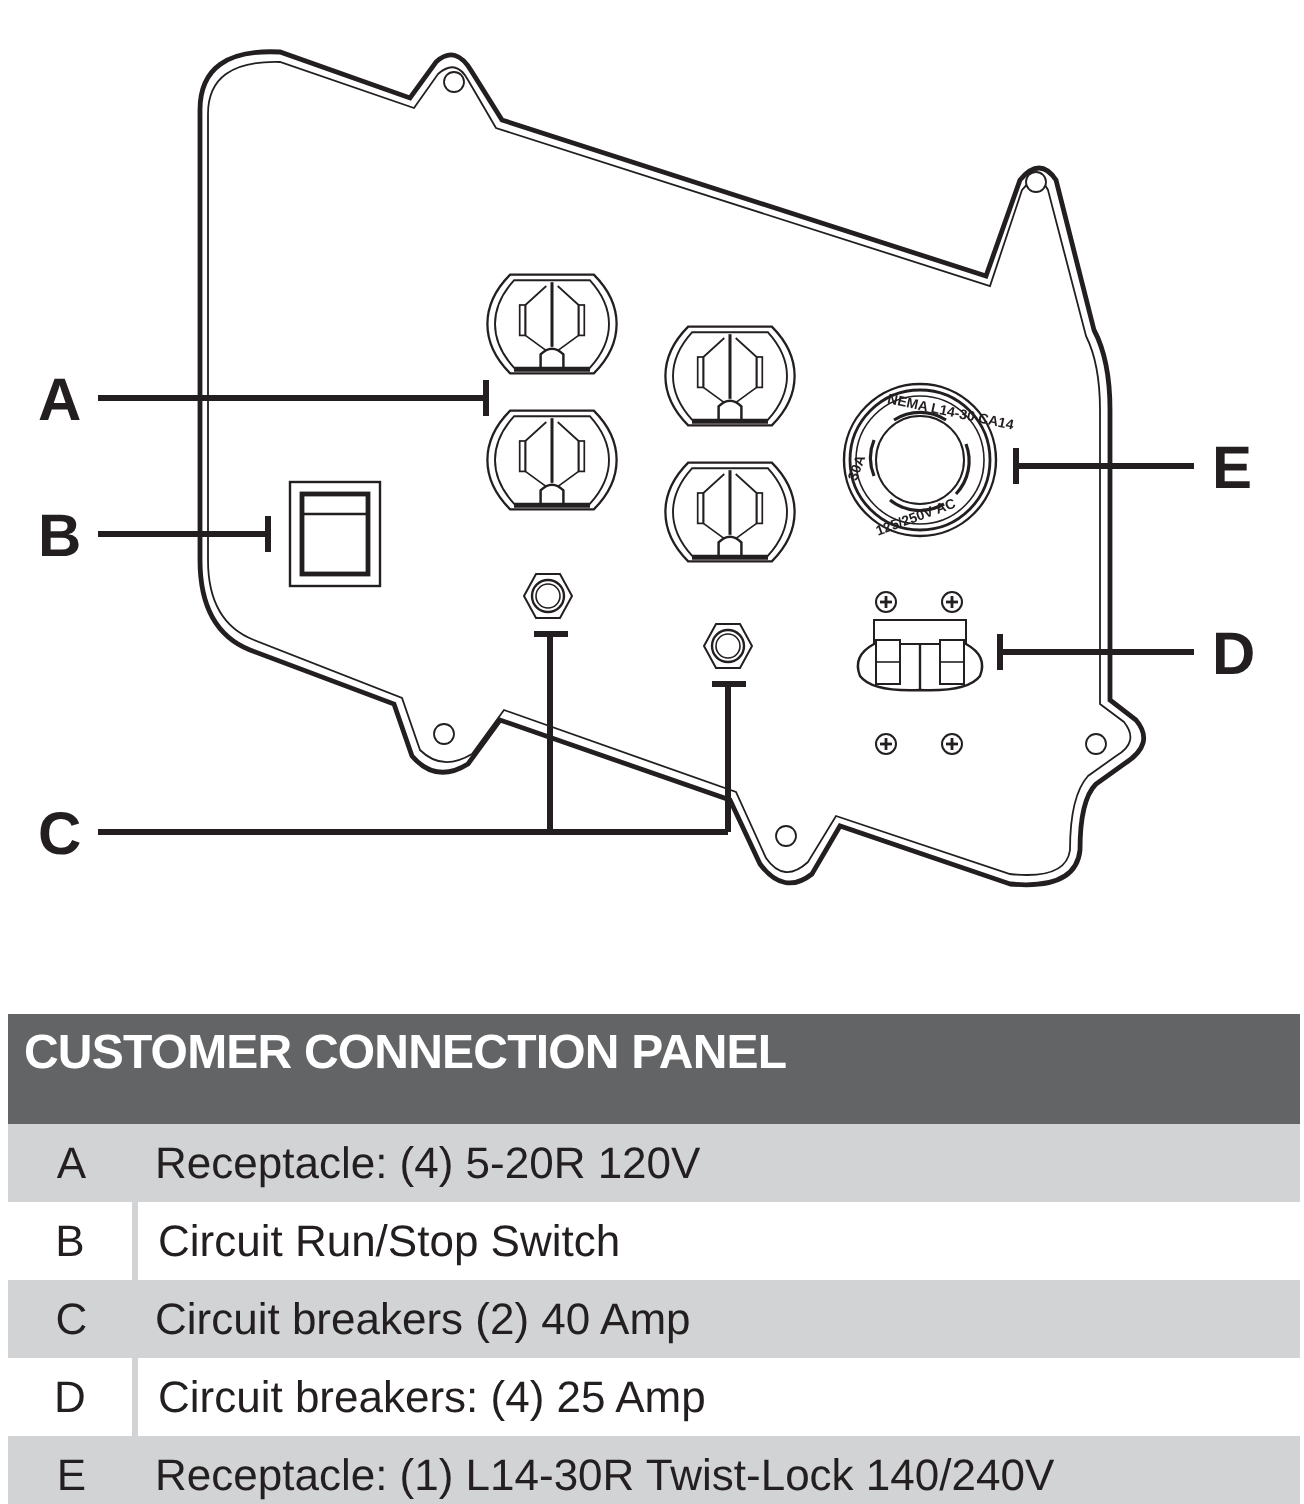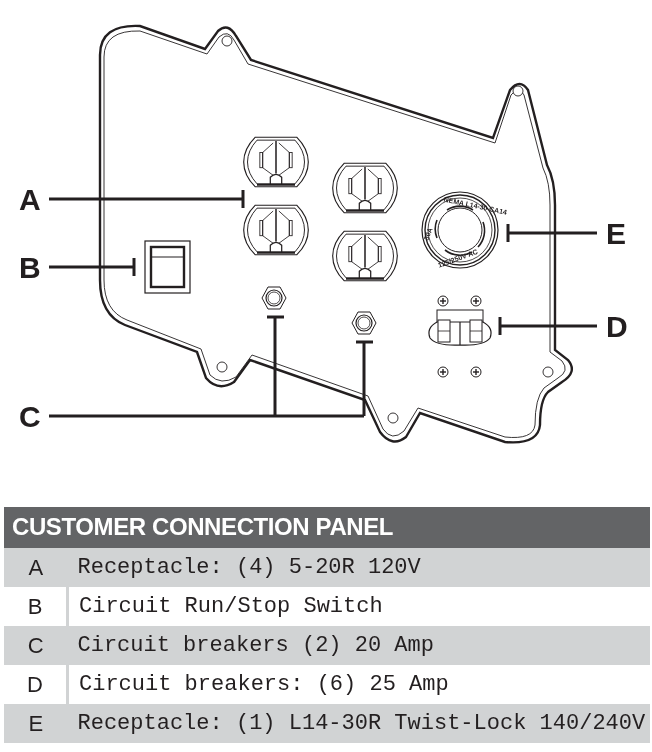--- a/index.html
+++ b/index.html
@@ -4,27 +4,27 @@
 <style>
   html, body { margin: 0; padding: 0; background: #ffffff; }
   body { width: 652px; height: 752px; position: relative; overflow: hidden; font-family: "Liberation Sans", sans-serif; }
   #diagram { position: absolute; left: 0; top: 0; width: 652px; height: 470px; }
   .callout-letter { font-family: "Liberation Sans", sans-serif; font-weight: bold; font-size: 30px; fill: #231f20; }
   .leader { stroke: #231f20; stroke-width: 3; fill: none; }
   .outline { fill: none; stroke: #231f20; }
   .tiny-text { font-family: "Liberation Sans", sans-serif; font-size: 7px; fill: #231f20; font-weight: bold; }
 
   #legend-table { position: absolute; left: 4px; top: 507px; width: 646px; border-collapse: collapse; }
-  #legend-table th { background: #636466; color: #ffffff; text-align: left; font-weight: bold; font-size: 24px; height: 39px; padding: 0 0 2px 8px; letter-spacing: -0.4px; }
+  #legend-table th { background: #636466; color: #ffffff; text-align: left; font-weight: bold; font-size: 24px; height: 39px; padding: 0 0 16px 8px; letter-spacing: -0.4px; }
   #legend-table td { font-size: 22px; color: #231f20; height: 39px; padding: 0; }
   #legend-table tr.row-odd td { background: #d1d3d4; }
   #legend-table tr.row-even td { background: #ffffff; }
   #legend-table tr.row-even td.key { border-right: 3px solid #d1d3d4; }
   #legend-table td.key { width: 62px; text-align: center; }
-  #legend-table td.desc { padding-left: 10px; font-family: Liberation Mono, monospace; }
+  #legend-table td.desc { padding-left: 10px; }
   #legend-table tr.row-even td { border-left: 0; }
 </style>
 </head>
 <body>
 
 <svg id="diagram" viewBox="0 0 652 470" xmlns="http://www.w3.org/2000/svg">
   <defs>
     <g id="duplex-outlet">
       <path d="M-22,-26 L22,-26 Q34,-14 34,0 Q34,14 22,26 L-22,26 Q-34,14 -34,0 Q-34,-14 -22,-26 Z" fill="#fff" stroke="#231f20" stroke-width="1.2"></path>
       <path d="M-20,-23 L20,-23 Q30,-12 30,0 Q30,12 20,23 L-20,23 Q-30,12 -30,0 Q-30,-12 -20,-23 Z" fill="none" stroke="#231f20" stroke-width="1"></path>
@@ -161,24 +161,24 @@
     <tr class="row-odd">
       <td class="key">A</td>
       <td class="desc">Receptacle: (4) 5-20R 120V</td>
     </tr>
     <tr class="row-even">
       <td class="key">B</td>
       <td class="desc">Circuit Run/Stop Switch</td>
     </tr>
     <tr class="row-odd">
       <td class="key">C</td>
-      <td class="desc">Circuit breakers (2) 20 Amp</td>
+      <td class="desc">Circuit breakers (2) 40 Amp</td>
     </tr>
     <tr class="row-even">
       <td class="key">D</td>
-      <td class="desc">Circuit breakers: (6) 25 Amp</td>
+      <td class="desc">Circuit breakers: (4) 25 Amp</td>
     </tr>
     <tr class="row-odd">
       <td class="key">E</td>
       <td class="desc">Receptacle: (1) L14-30R Twist-Lock 140/240V</td>
     </tr>
   </tbody>
 </table>
 
 </body></html>

